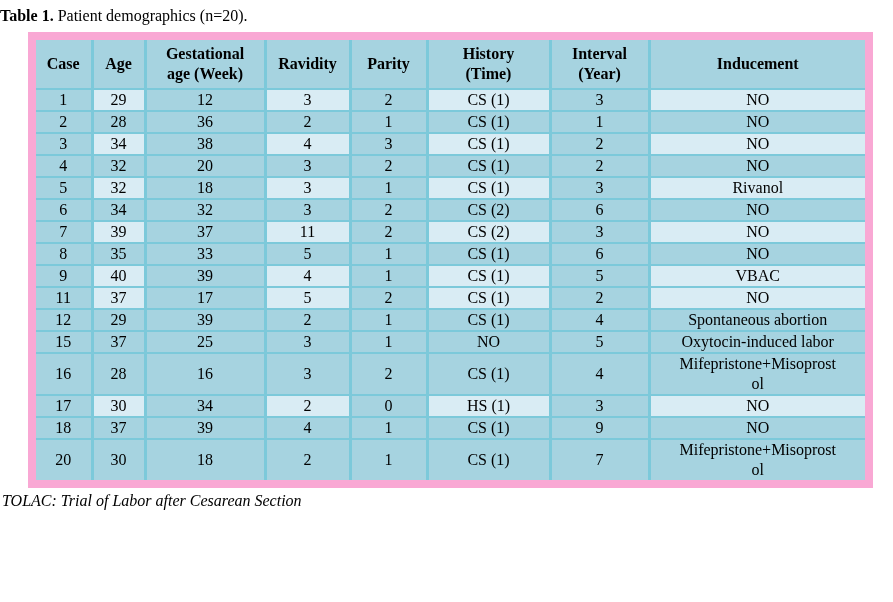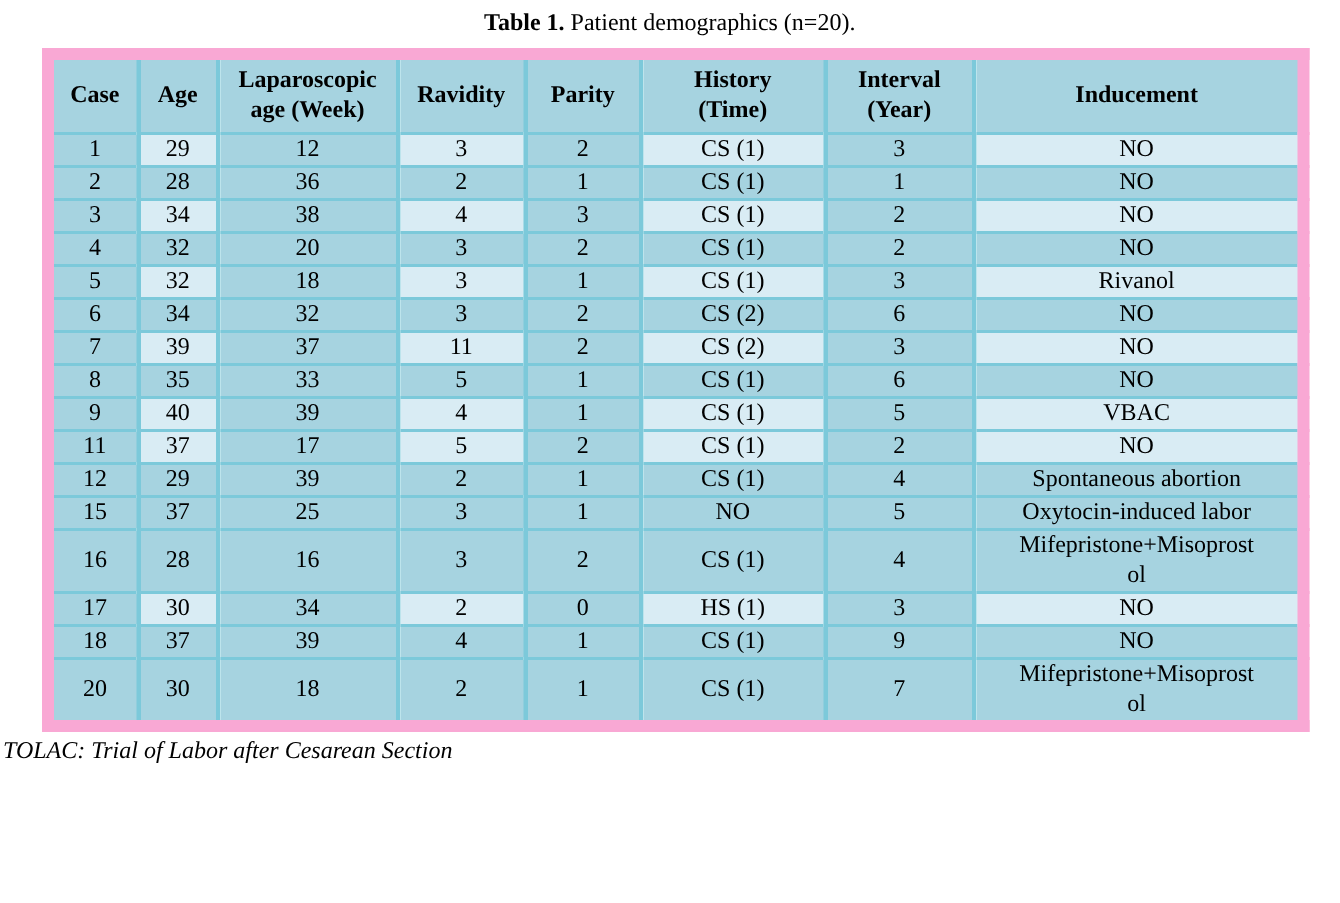--- a/index.html
+++ b/index.html
@@ -6,21 +6,21 @@
     margin: 0;
     padding: 0;
     background: #ffffff;
     width: 893px;
     height: 602px;
     overflow: hidden;
     font-family: "Liberation Serif", serif;
     color: #000000;
   }
   .title {
-    text-align: center;
+    text-align: left;
     font-size: 16px;
     margin-top: 6px;
     line-height: 20px;
   }
   .title .bold { font-weight: bold; }
 
   table.demo {
     border-collapse: collapse;
     table-layout: fixed;
     width: 840px;
@@ -82,21 +82,21 @@
       <col class="c3">
     <col class="c4">
       <col class="c5">
       <col class="c6">
       <col class="c7">
   </colgroup>
   <thead>
     <tr>
         <th>Case</th>
         <th>Age</th>
-        <th>Laparoscopic
+        <th>Gestational
 age (Week)</th>
         <th>Ravidity</th>
         <th>Parity</th>
         <th>History
 (Time)</th>
         <th>Interval
 (Year)</th>
         <th>Inducement</th>
       </tr>
   </thead>

